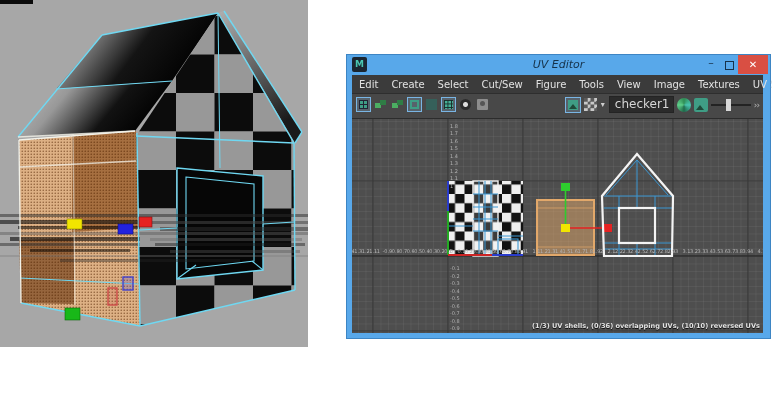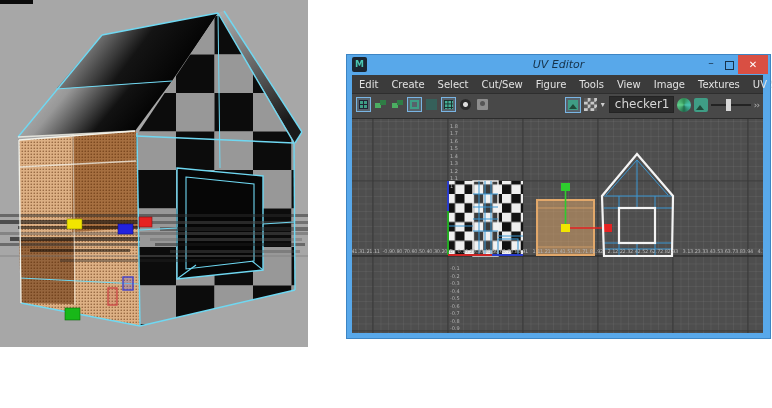--- a/index.html
+++ b/index.html
@@ -338,20 +338,21 @@
               <line x1="252" y1="89" x2="267" y2="89"></line>
                 <line x1="303" y1="89" x2="320" y2="89"></line>
               <line x1="252" y1="124" x2="267" y2="124"></line>
                 <line x1="303" y1="124" x2="320" y2="124"></line>
               <line x1="252" y1="130" x2="320" y2="130"></line>
             </g>
             <polygon points="285,35 321,77 320,137 252,137 250,77" fill="none" stroke="#f4f4f4" stroke-width="2.2"></polygon>
             <rect x="267" y="89" width="36" height="35" fill="none" stroke="#f4f4f4" stroke-width="2.2"></rect>
           </g>
         </svg>
+        <div id="uv-status">(1/3) UV shells, (0/36) overlapping UVs, (10/10) reversed UVs</div>
       <span class="utick" style="left: -7px; top: 129px;">-1.4</span>
           <span class="utick" style="left: 0.5px; top: 129px;">-1.3</span>
           <span class="utick" style="left: 8px; top: 129px;">-1.2</span>
           <span class="utick" style="left: 15.5px; top: 129px;">-1.1</span>
           <span class="utick" style="left: 23px; top: 129px;">-1</span>
           <span class="utick" style="left: 30.5px; top: 129px;">-0.9</span>
           <span class="utick" style="left: 38px; top: 129px;">-0.8</span>
           <span class="utick" style="left: 45.5px; top: 129px;">-0.7</span>
           <span class="utick" style="left: 53px; top: 129px;">-0.6</span>
           <span class="utick" style="left: 60.5px; top: 129px;">-0.5</span>

